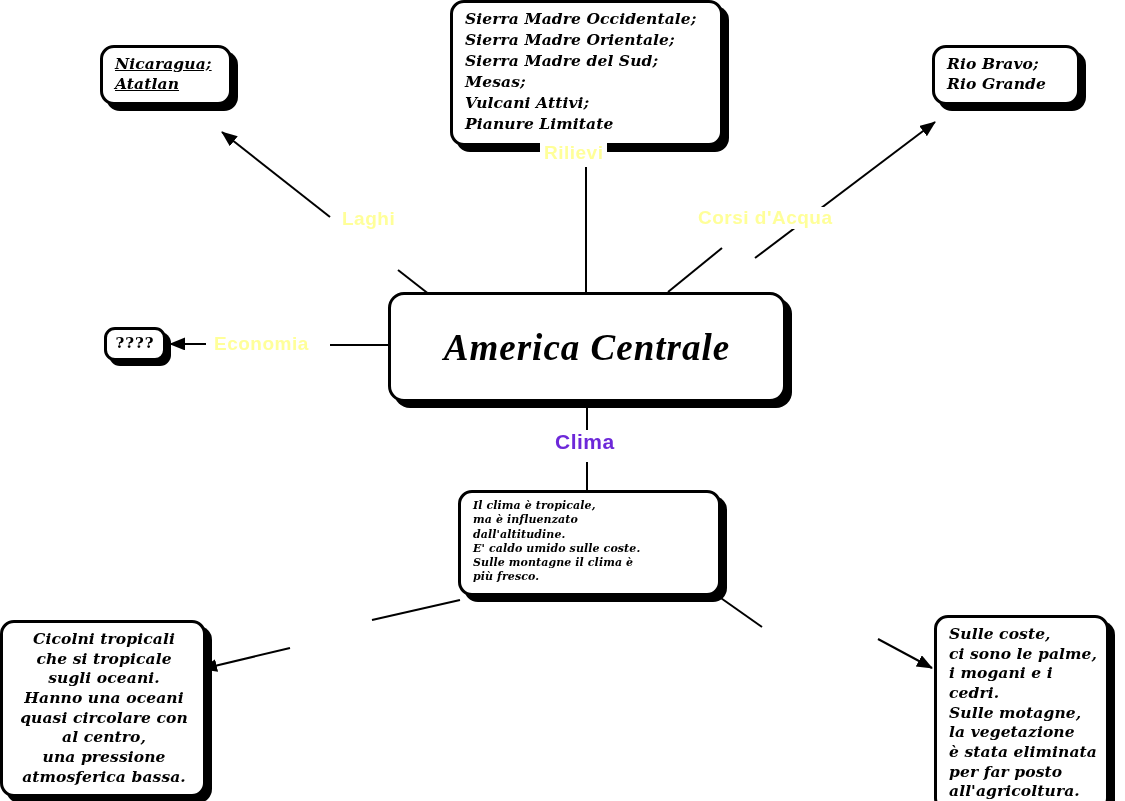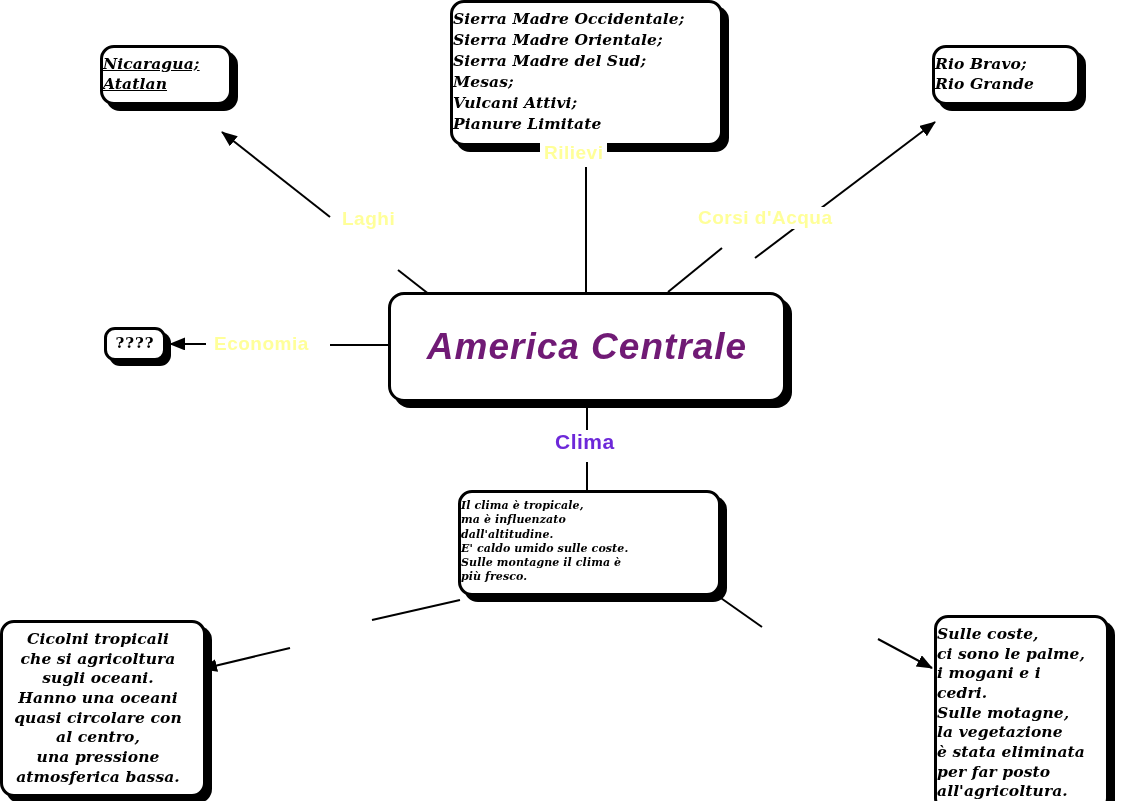--- a/index.html
+++ b/index.html
@@ -27,21 +27,21 @@
   }
 
   
   .node {
     position: absolute;
     box-sizing: border-box;
     background: #ffffff;
     border: 3px solid #000000;
     border-radius: 14px;
     box-shadow: 6px 6px 0 0 #000000;
-    padding: 6px 10px 8px 0;
+    padding: 6px 10px 8px 12px;
   }
   .node .line {
     font-family: "DejaVu Serif", serif;
     font-weight: bold;
     font-style: italic;
     font-size: 15.5px;
     line-height: 1.30;
     color: #000000;
     white-space: pre;
     letter-spacing: 0.1px;
@@ -53,25 +53,25 @@
     top: 292px;
     width: 398px;
     height: 110px;
     border-radius: 16px;
     display: flex;
     align-items: center;
     justify-content: center;
     padding: 0;
   }
   #central .title {
-    font-family: Liberation Sans, sans-serif;
+    font-family: Liberation Serif, serif;
     font-weight: bold;
     font-style: italic;
     font-size: 37px;
-    color: #701a75;
+    color: #000000;
     letter-spacing: 1px;
     white-space: pre;
   }
 
   
   #node-unknown {
     left: 104px;
     top: 327px;
     width: 62px;
     height: 34px;
@@ -204,21 +204,21 @@
     <div class="line">Il clima è tropicale,</div>
     <div class="line">ma è influenzato</div>
     <div class="line">dall'altitudine.</div>
     <div class="line">E' caldo umido sulle coste.</div>
     <div class="line">Sulle montagne il clima è</div>
     <div class="line">più fresco.</div>
   </div>
 
   <div class="node" id="node-cicloni">
     <div class="line">Cicolni tropicali</div>
-    <div class="line">che si agricoltura</div>
+    <div class="line">che si tropicale</div>
     <div class="line">sugli oceani.</div>
     <div class="line">Hanno una oceani</div>
     <div class="line">quasi circolare con</div>
     <div class="line">al centro,</div>
     <div class="line">una pressione</div>
     <div class="line">atmosferica bassa.</div>
   </div>
 
   <div class="node" id="node-vegetazione">
     <div class="line">Sulle coste,</div>

